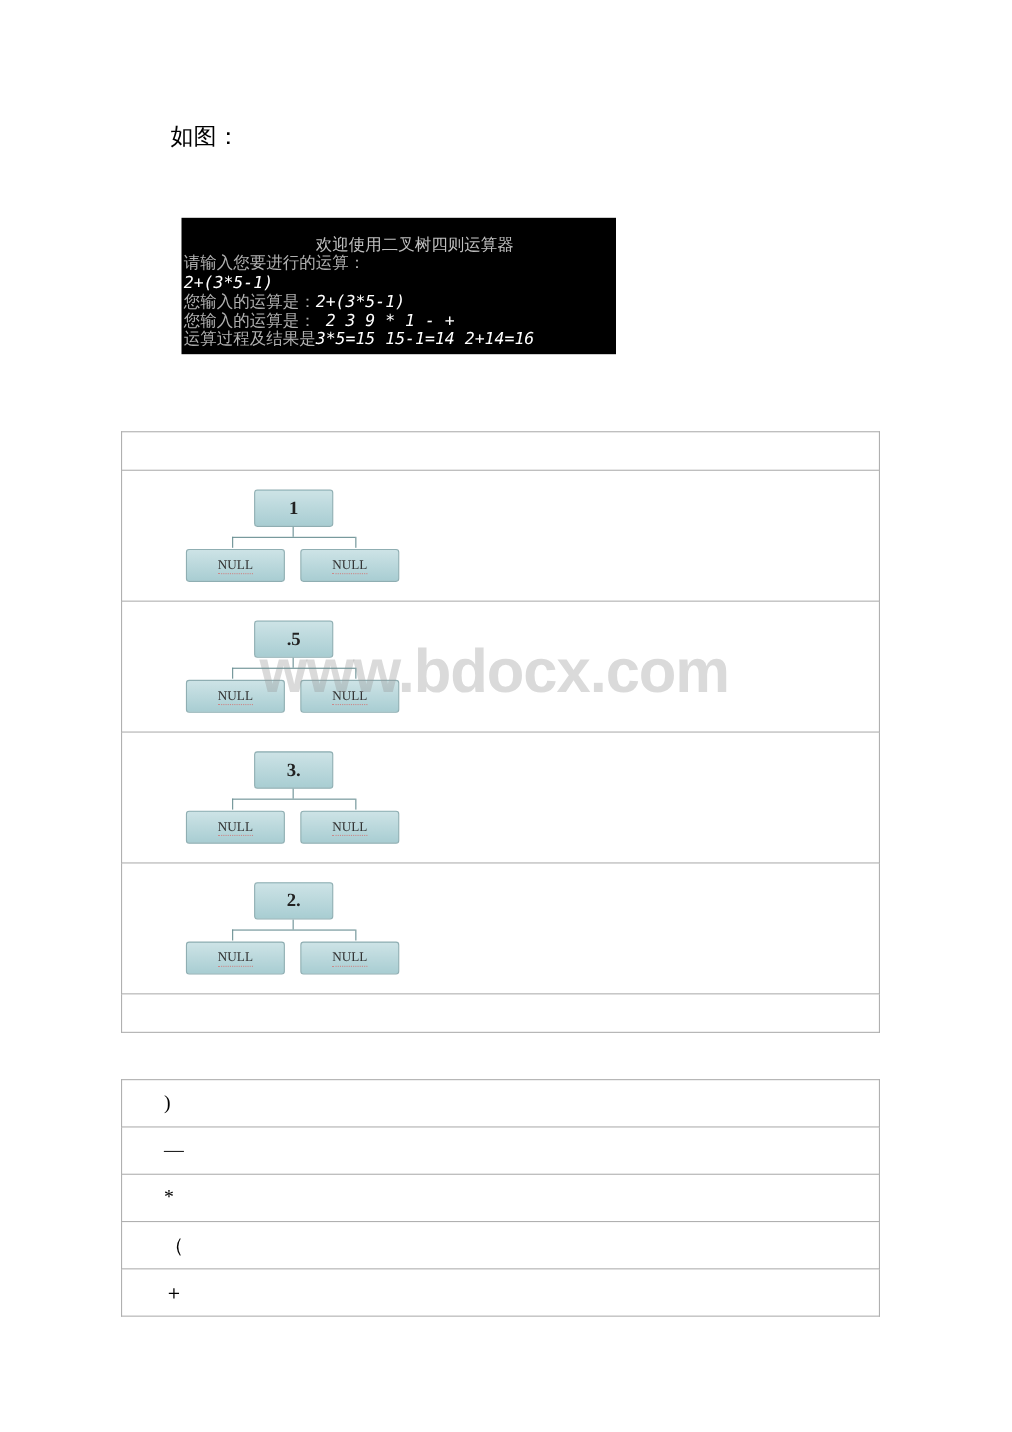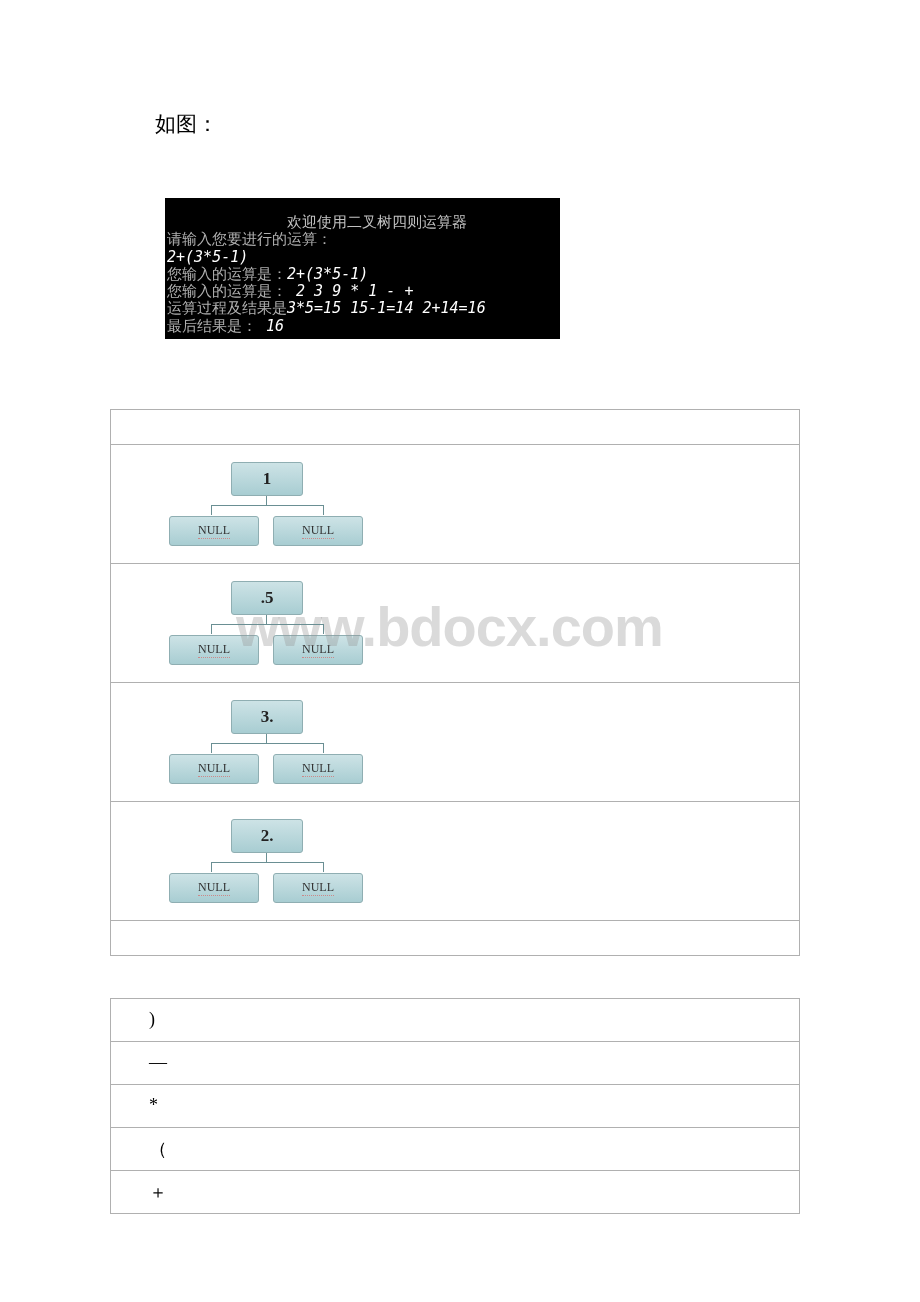--- a/index.html
+++ b/index.html
@@ -154,23 +154,20 @@
     <div class="white">2+(3*5-1)</div>
     <div>
       <span class="gray">您输入的运算是：</span><span class="white">2+(3*5-1)</span>
     </div>
     <div>
       <span class="gray">您输入的运算是： </span><span class="white">2 3 9 * 1 - +</span>
     </div>
     <div>
       <span class="gray">运算过程及结果是</span><span class="white">3*5=15  15-1=14 2+14=16</span>
     </div>
-    <div>
-      <span class="gray">最后结果是： </span><span class="white">16</span>
-    </div>
   </div>
 
 
   <table class="big-table">
     <tbody>
         <tr>
           <td></td>
         </tr>
     <tr>
           <td>

